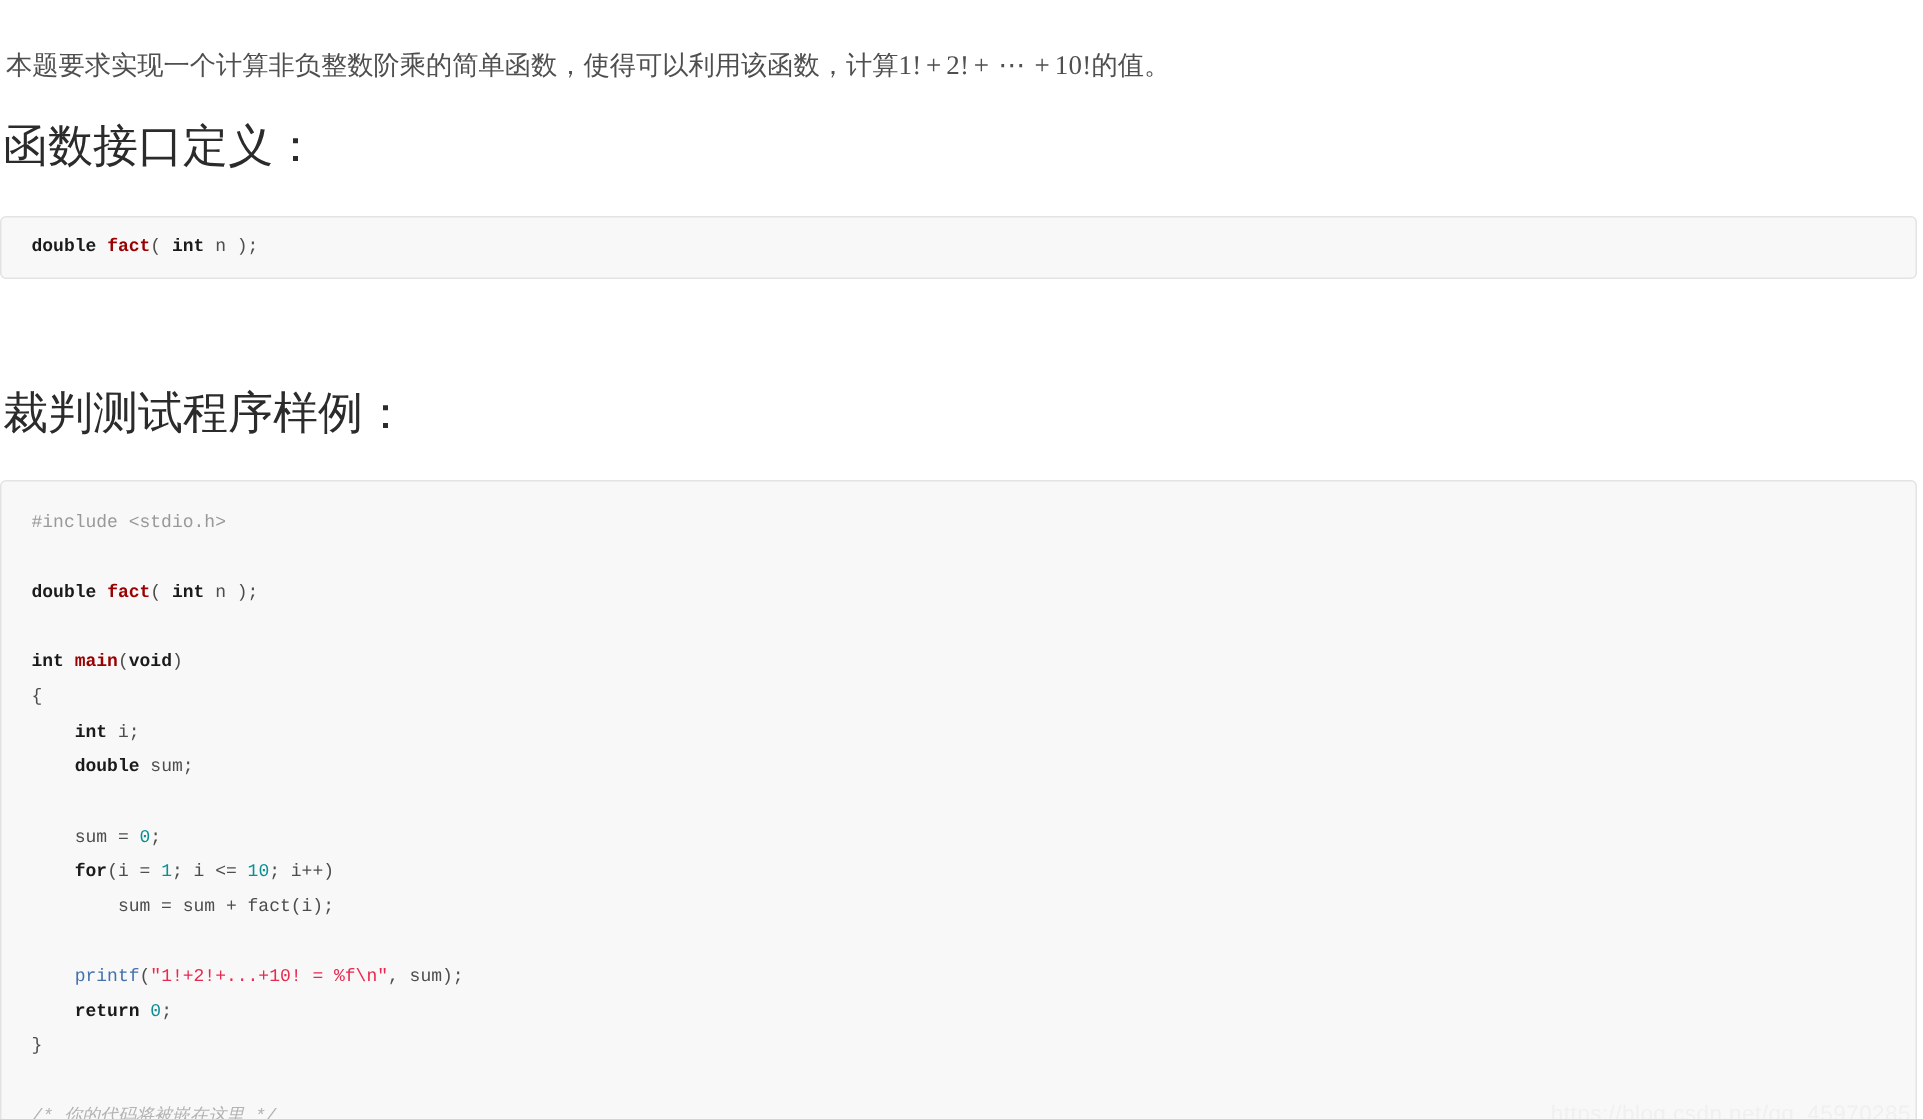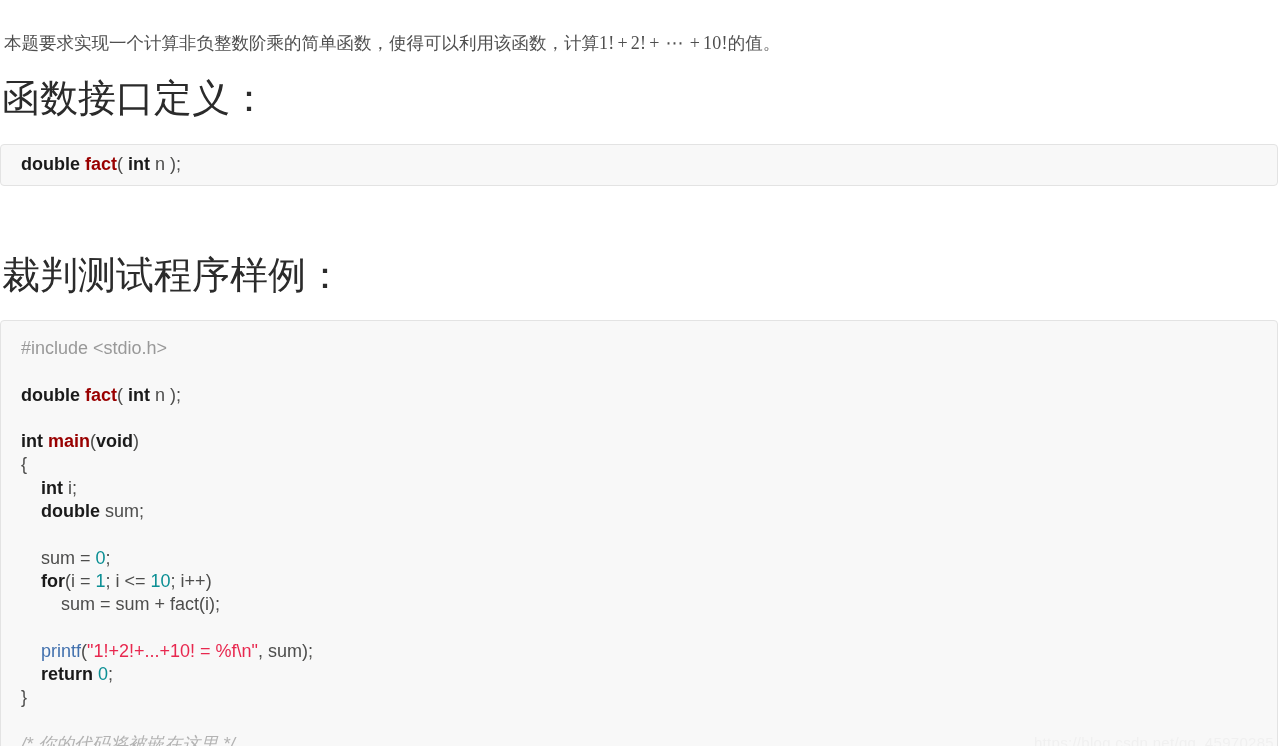--- a/index.html
+++ b/index.html
@@ -52,21 +52,21 @@
     letter-spacing: 0.2px;
   }
   .math .op { padding: 0 3px; }
 
   
   .h2 {
     position: absolute;
     left: 0px;
     margin: 0;
     padding: 0 2px;
-    font-size: 38px;
+    font-size: 30px;
     font-weight: 400;
     line-height: 40px;
     color: #2b2b2b;
     white-space: nowrap;
   }
   #heading-interface { top: 58px; }
   #heading-sample { top: 238px; font-family: Liberation Mono, monospace; }
 
   
   .codeblock {
@@ -87,22 +87,22 @@
   }
   #codeblock-sample {
     top: 300px;
     height: 446px;
     padding-top: 16px;
   }
 
   pre.code {
     margin: 0;
     padding: 0;
-    font-family: Liberation Sans, sans-serif;
-    font-size: 18px;
+    font-family: Liberation Mono, monospace;
+    font-size: 12px;
     line-height: 23.3px;
     color: #4d4d4c;
     white-space: pre;
     tab-size: 4;
   }
   #codeblock-signature pre.code { line-height: 20px; }
 
   
   .tok-kw      { color: #1a1a1a; font-weight: bold; }
   .tok-fn-def  { color: #900; font-weight: bold; }

